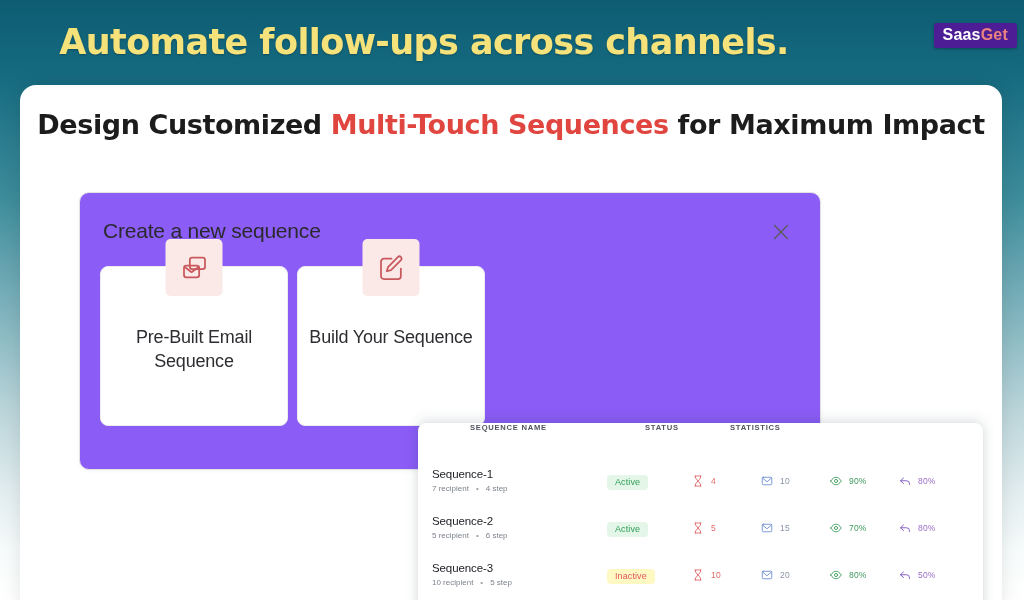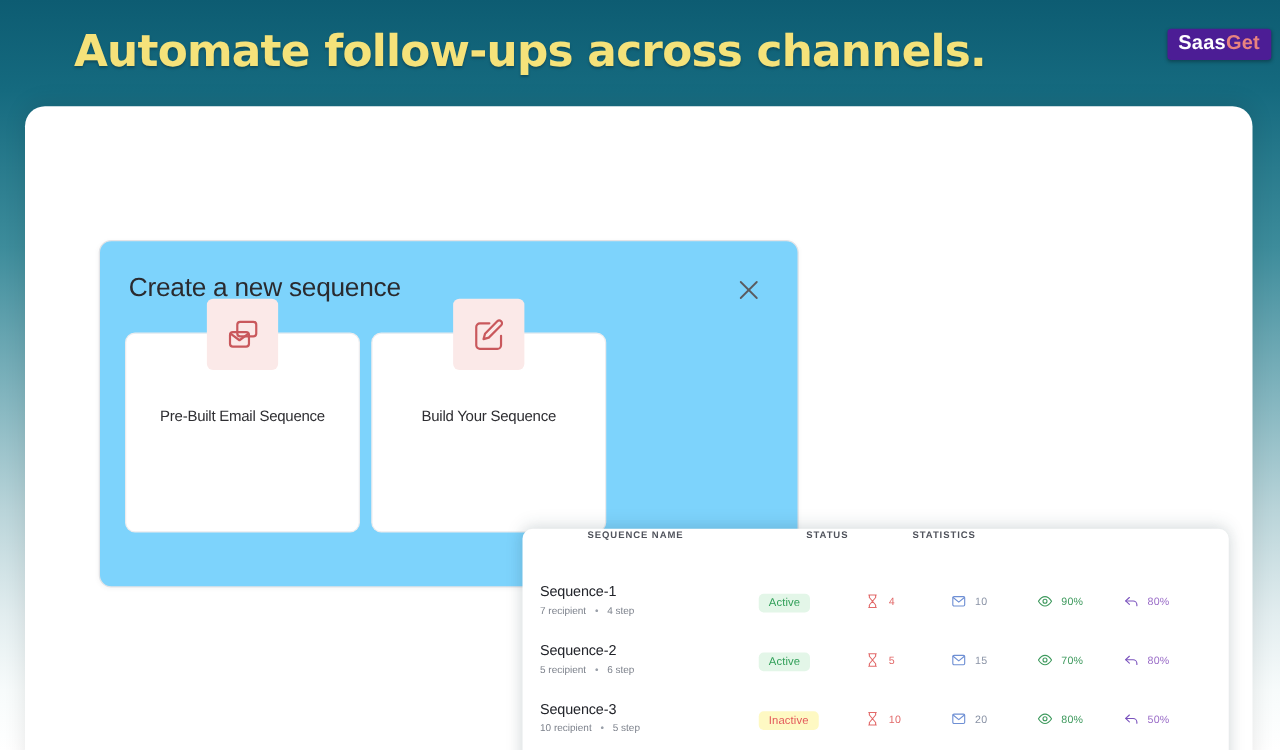--- a/index.html
+++ b/index.html
@@ -85,23 +85,23 @@
     letter-spacing: -0.4px;
     white-space: nowrap;
   }
   .panel-heading .accent { color: #e0453f; }
 
   
   .modal {
     position: absolute;
     left: 59px;
     top: 107px;
-    width: 560px;
+    width: 742px;
     height: 278px;
-    background: #7dd3fc;
+    background: #8b5cf6;
     border: 1px solid #e3e3e6;
     border-radius: 10px;
     box-shadow: 0 1px 4px rgba(0,0,0,0.04);
   }
   .modal-header {
     display: flex;
     align-items: flex-start;
     justify-content: space-between;
     padding: 26px 28px 0 23px;
   }
@@ -149,21 +149,21 @@
     border-radius: 5px;
     display: flex;
     align-items: center;
     justify-content: center;
     color: #c9585c;
   }
   .option-icon-wrap svg { width: 28px; height: 28px; }
   .option-label {
     margin-top: 58px;
     text-align: center;
-    font-size: 12px;
+    font-size: 18px;
     line-height: 1.34;
     color: #2e2e32;
     font-weight: 400;
     letter-spacing: -0.2px;
     padding: 0 8px;
   }
 
   
   .table-panel {
     position: absolute;
@@ -257,20 +257,23 @@
 <div class="hero">
   <div class="hero-title">Automate follow-ups across channels.</div>
 </div>
 
 <div class="logo-badge">
   <span class="logo-saas">Saas</span><span class="logo-get">Get</span>
 </div>
 
 <div class="panel">
 
+  <div class="panel-heading">
+    <span>Design Customized </span><span class="accent">Multi-Touch Sequences</span><span> for Maximum Impact</span>
+  </div>
 
   <div class="modal">
     <div class="modal-header">
       <div class="modal-title">Create a new sequence</div>
       <svg class="close-icon" viewBox="0 0 24 24" fill="none" stroke="currentColor" stroke-width="1.6" stroke-linecap="round">
         <line x1="5" y1="5" x2="19" y2="19"></line>
         <line x1="19" y1="5" x2="5" y2="19"></line>
       </svg>
     </div>
 

